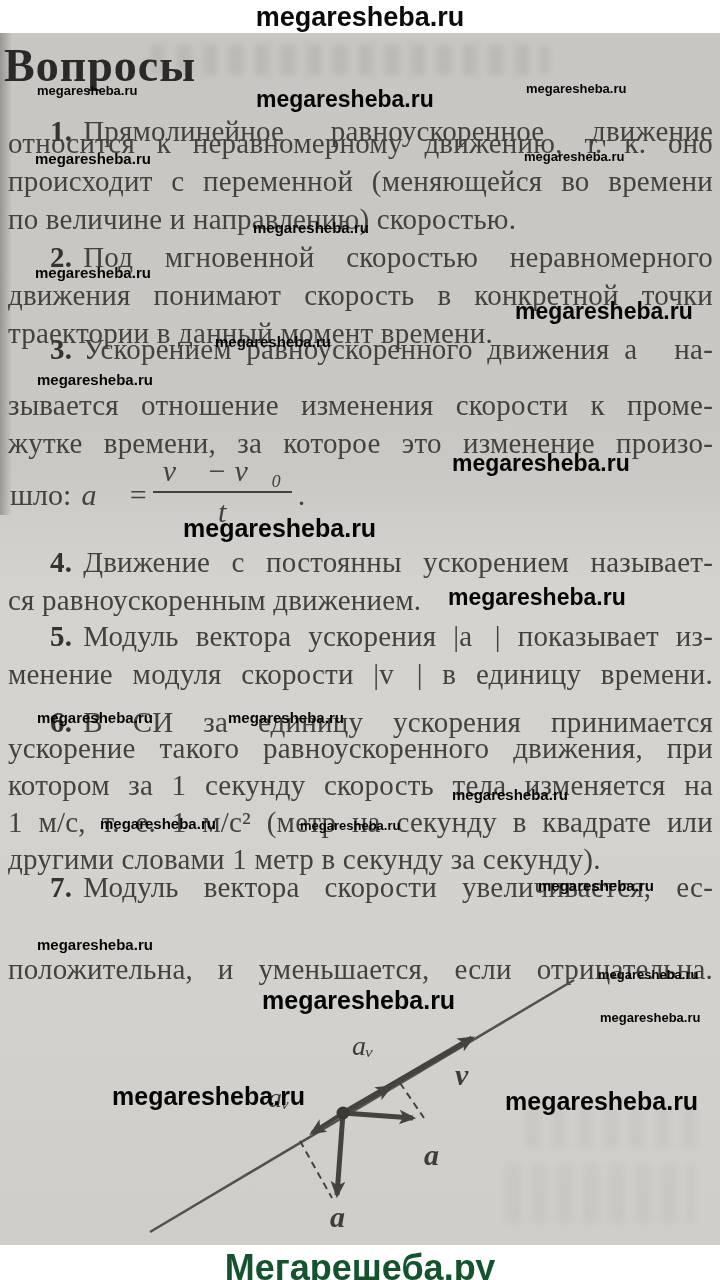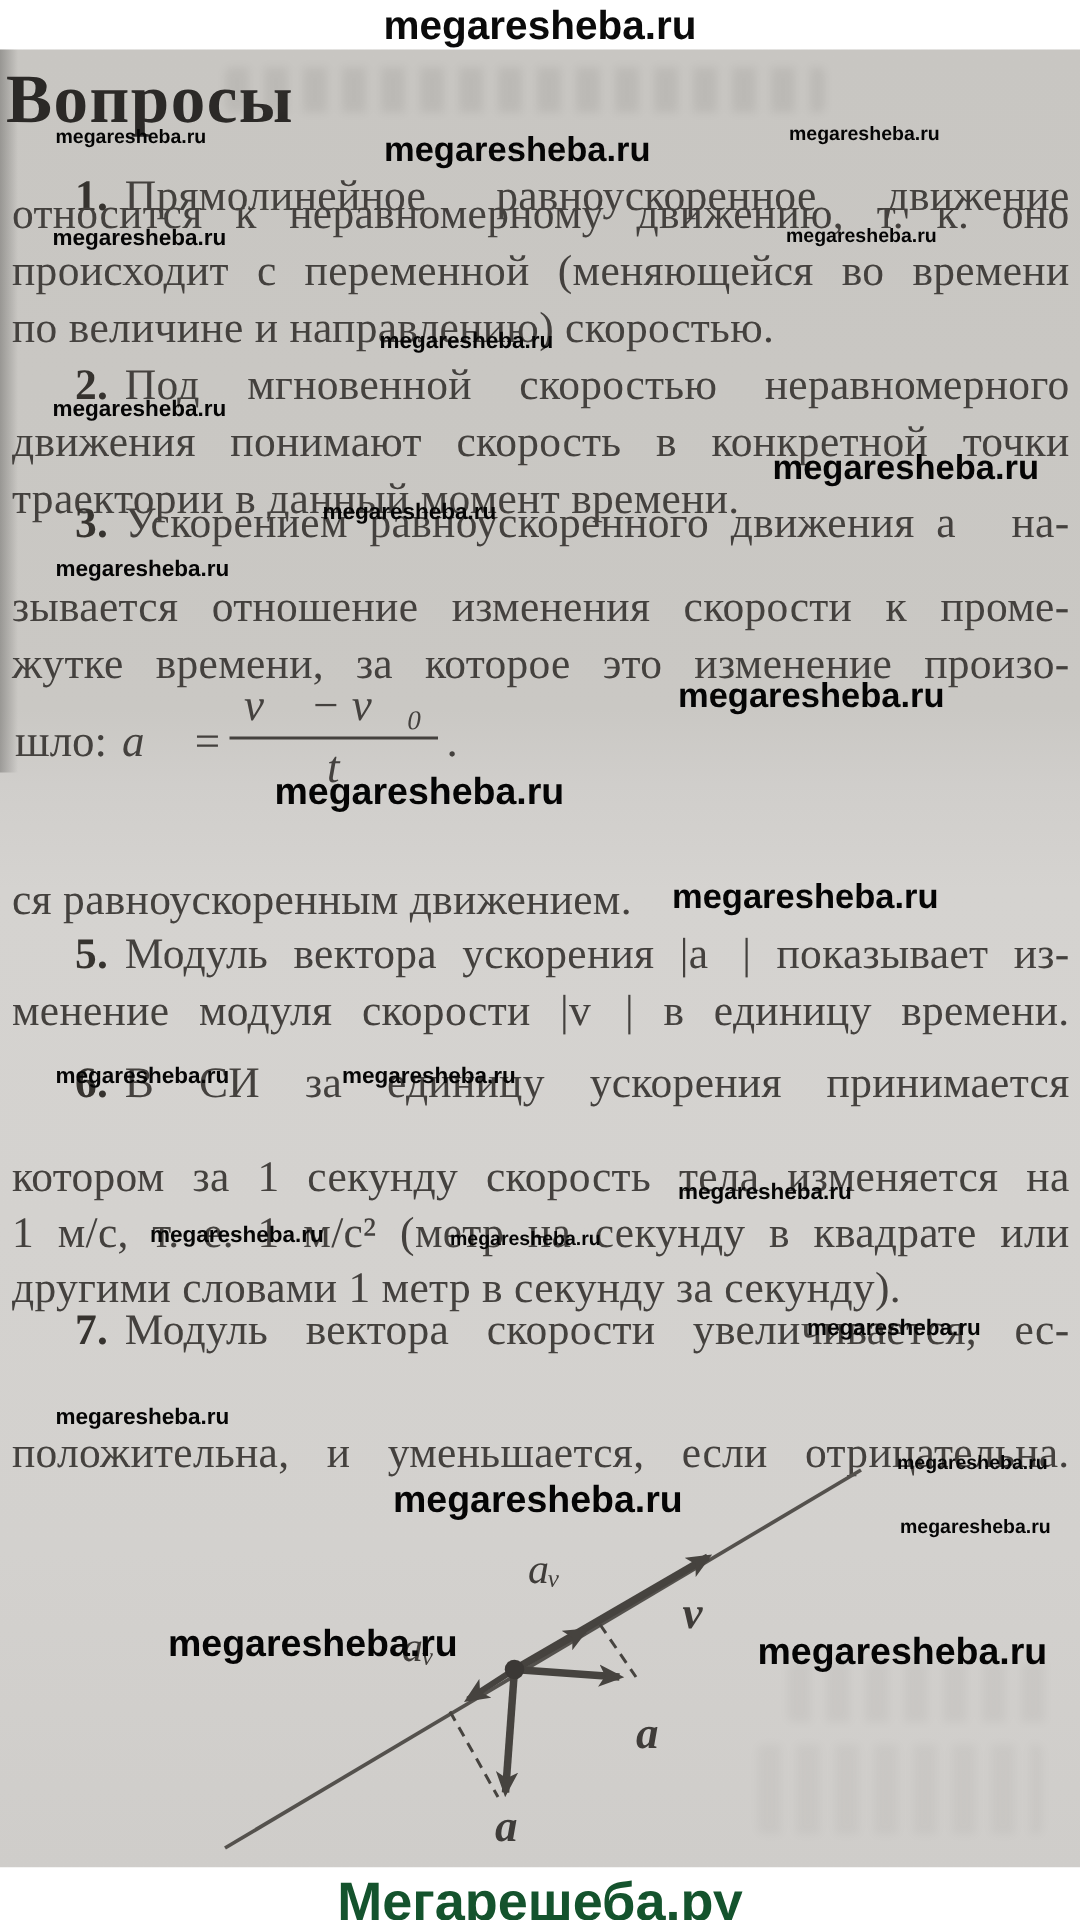--- a/index.html
+++ b/index.html
@@ -106,26 +106,28 @@
     <span>шло:</span>
     <span class="it gap">a⃗</span>
     <span>=</span>
     <span class="frac">
       <span class="num">v⃗ − v⃗₀</span>
       <span class="den">t</span>
     </span>
     <span>.</span>
   </div>
 
+  <div class="tl indent" style="top:512px;"><b>4.</b><span>Движение с постоянны ускорением называет-</span></div>
   <div class="tl endline" style="top:550px;">ся равноускоренным движением.</div>
 
   <div class="tl indent" style="top:586px;"><b>5.</b><span>Модуль вектора ускорения |a⃗| показывает из-</span></div>
   <div class="tl" style="top:624px;">менение модуля скорости |v⃗| в единицу времени.</div>
 
   <div class="tl indent" style="top:652px;margin-top:20px;"><b>6.</b><span>В СИ за единицу ускорения принимается</span></div>
+  <div class="tl" style="top:698px;">ускорение такого равноускоренного движения, при</div>
   <div class="tl" style="top:735px;">котором за 1 секунду скорость тела изменяется на</div>
   <div class="tl" style="top:772px;">1 м/с, т. е. 1 м/с² (метр на секунду в квадрате или</div>
   <div class="tl endline" style="top:809px;">другими словами 1 метр в секунду за секунду).</div>
 
   <div class="tl indent" style="top:837px;"><b>7.</b><span>Модуль вектора скорости увеличивается, ес-</span></div>
   <div class="tl" style="top:919px;">положительна, и уменьшается, если отрицательна.</div>
 </div>
 
 <svg class="figure" viewBox="0 0 720 300">
   <defs>

